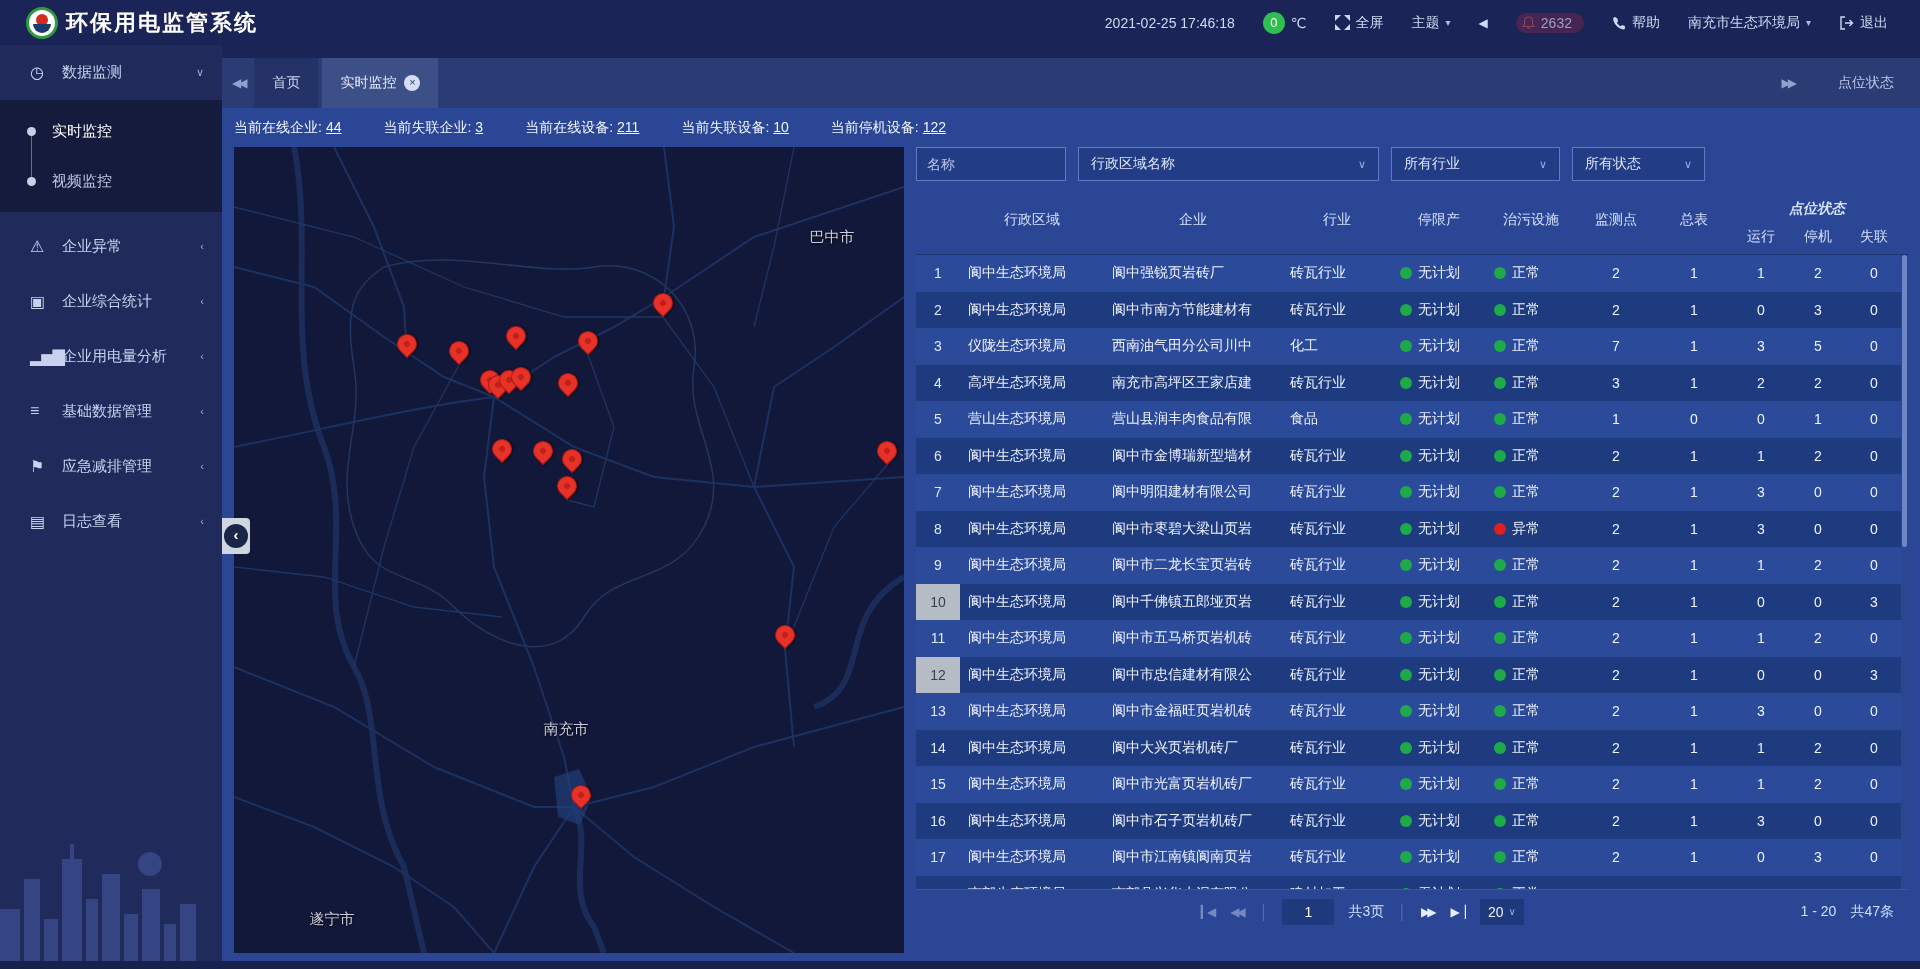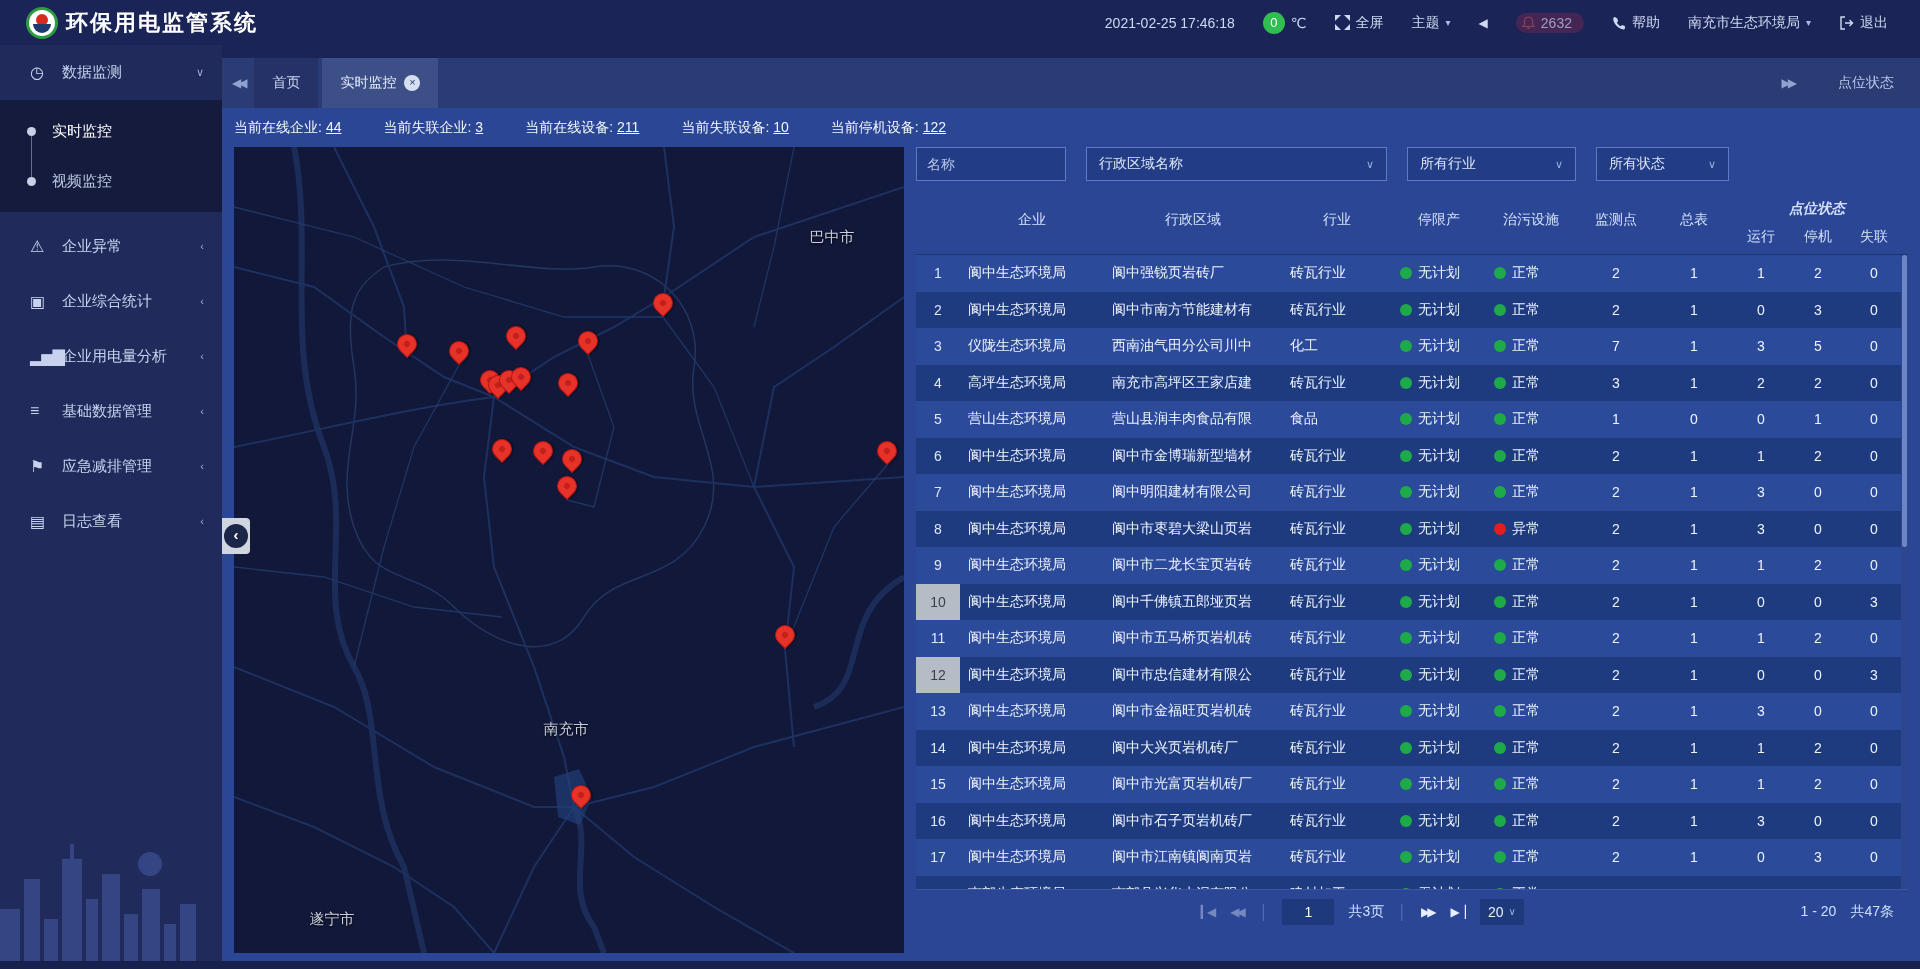--- a/index.html
+++ b/index.html
@@ -77,21 +77,21 @@
   .pin::after { content:""; position:absolute; left:6px; top:6px; width:6px; height:6px;
     border-radius:50%; background:#c32019; }
   .collapse-handle { position:absolute; left:222px; top:518px; width:28px; height:36px;
     background:#cfd6df; border-radius:0 4px 4px 0; display:flex; align-items:center;
     justify-content:center; z-index:40; cursor:pointer; }
   .collapse-handle .knob { width:24px; height:24px; border-radius:50%; background:#1b2547;
     color:#fff; font-size:15px; line-height:22px; text-align:center; font-weight:bold; }
 
   
   .table-panel { flex:1; height:786px; display:flex; flex-direction:column; position:relative; }
-  .filters { height:34px; display:flex; gap:20px; margin-bottom:5px; }
+  .filters { height:34px; display:flex; gap:12px; margin-bottom:5px; }
   .f-input { width:150px; height:34px; background:#223d85; border:1px solid #5d7ac4; color:#e8eefc;
     font-size:14px; padding:0 10px; outline:none; }
   .f-input::placeholder { color:#b8c4e8; }
   .f-select { height:34px; background:#223d85; border:1px solid #5d7ac4; color:#dbe4f8; font-size:14px;
     display:flex; align-items:center; padding:0 12px; cursor:pointer; }
   .f-select .sel-caret { margin-left:auto; font-size:11px; color:#9ab0e0; padding-left:14px; }
   .f-region { width:301px; } .f-industry { width:169px; } .f-status { width:133px; }
 
   .grid-cols { display:grid;
     grid-template-columns:44px 144px 178px 110px 94px 90px 80px 76px 58px 56px 56px; }
@@ -393,22 +393,22 @@
           <span class="sel-caret">∨</span>
         </div>
         <div class="f-select f-status">
           <span>所有状态</span>
           <span class="sel-caret">∨</span>
         </div>
       </div>
 
       <div class="thead grid-cols">
         <div class="c"></div>
+        <div class="c">行政区域</div>
         <div class="c">企业</div>
-        <div class="c">行政区域</div>
         <div class="c">行业</div>
         <div class="c">停限产</div>
         <div class="c">治污设施</div>
         <div class="c">监测点</div>
         <div class="c">总表</div>
         <div class="th-group">点位状态</div>
         <div class="th-sub" style="grid-column:9">运行</div>
         <div class="th-sub" style="grid-column:10">停机</div>
         <div class="th-sub" style="grid-column:11">失联</div>
       </div>

